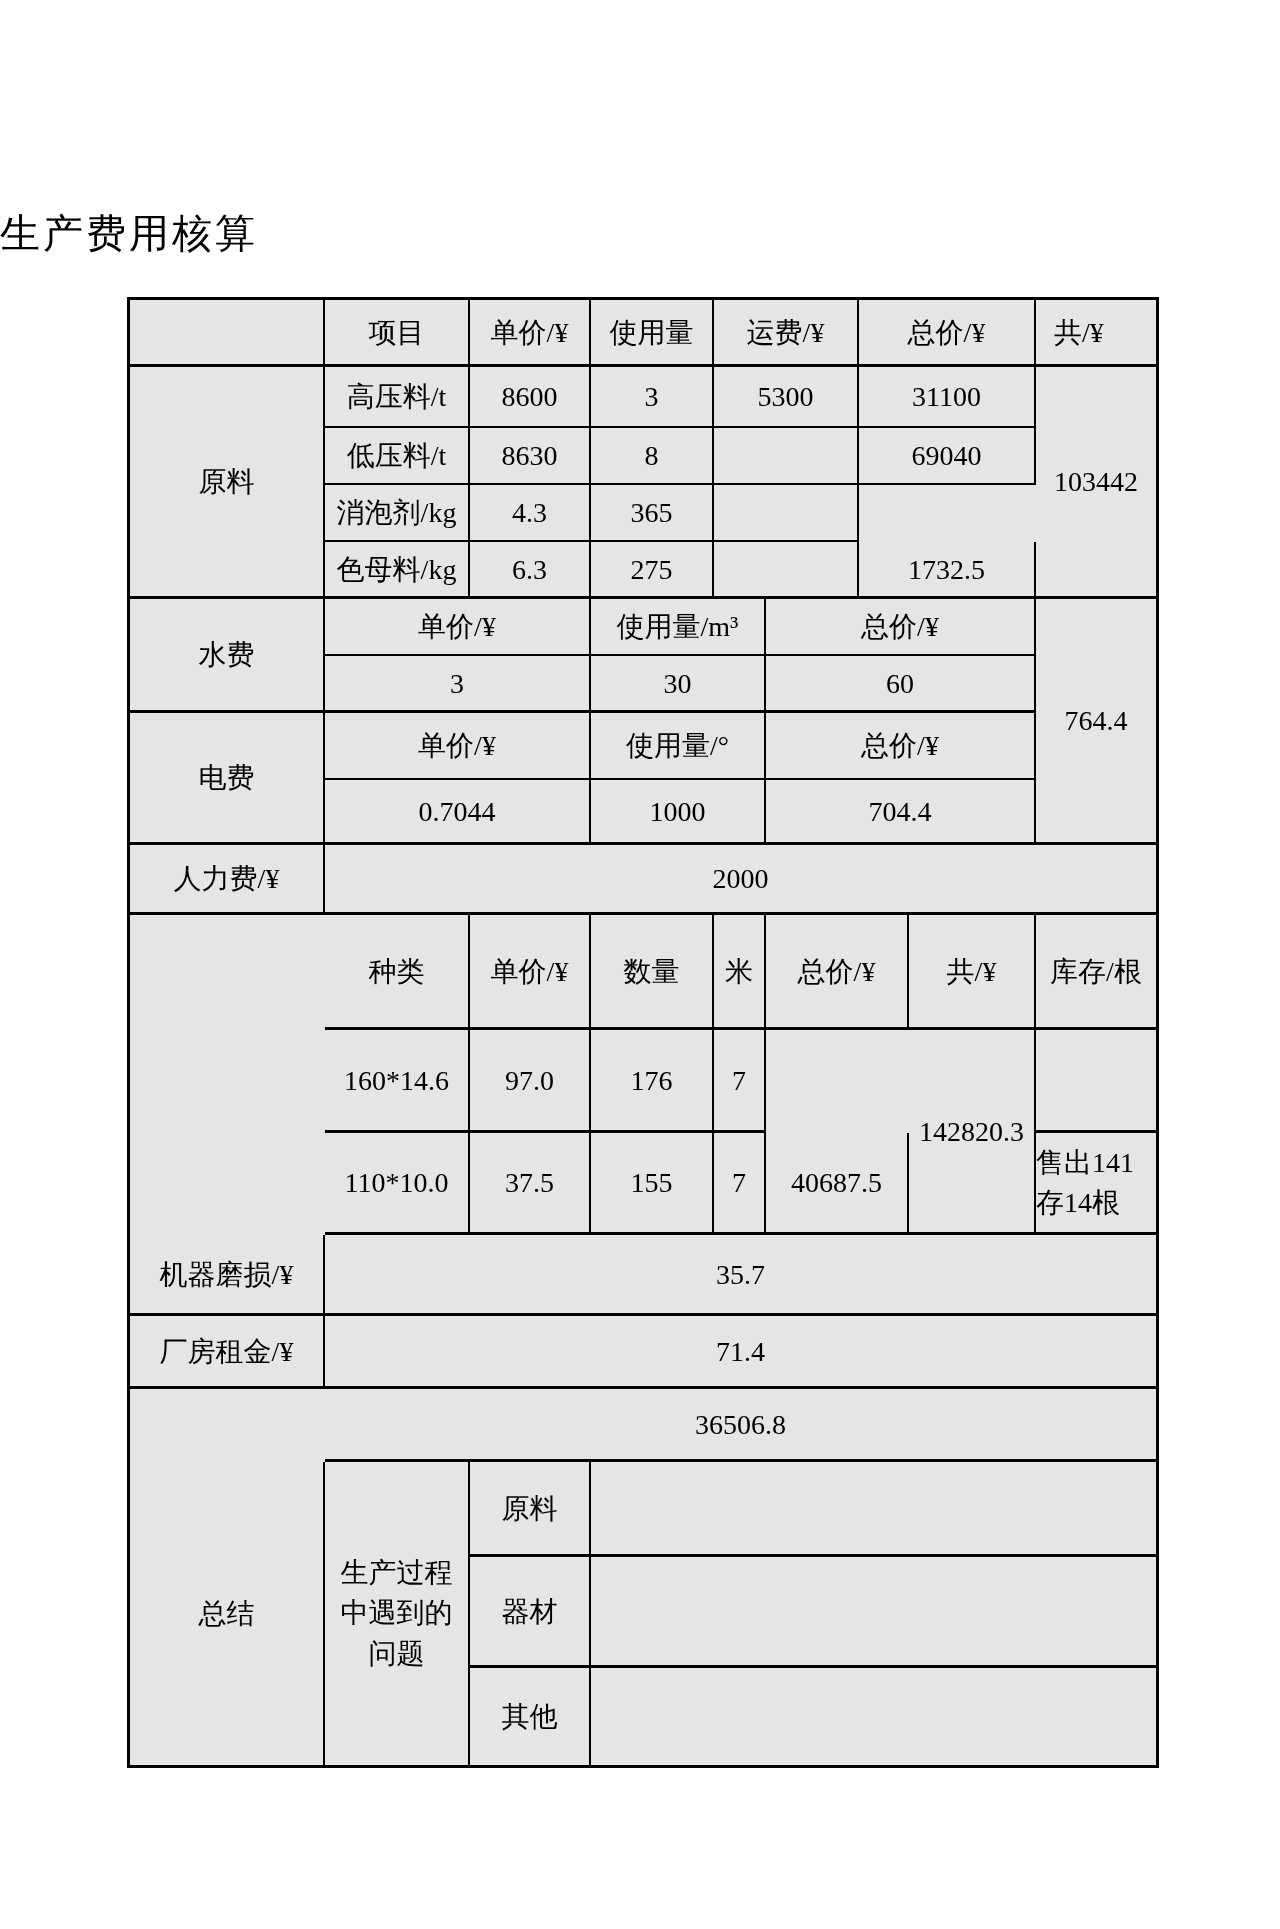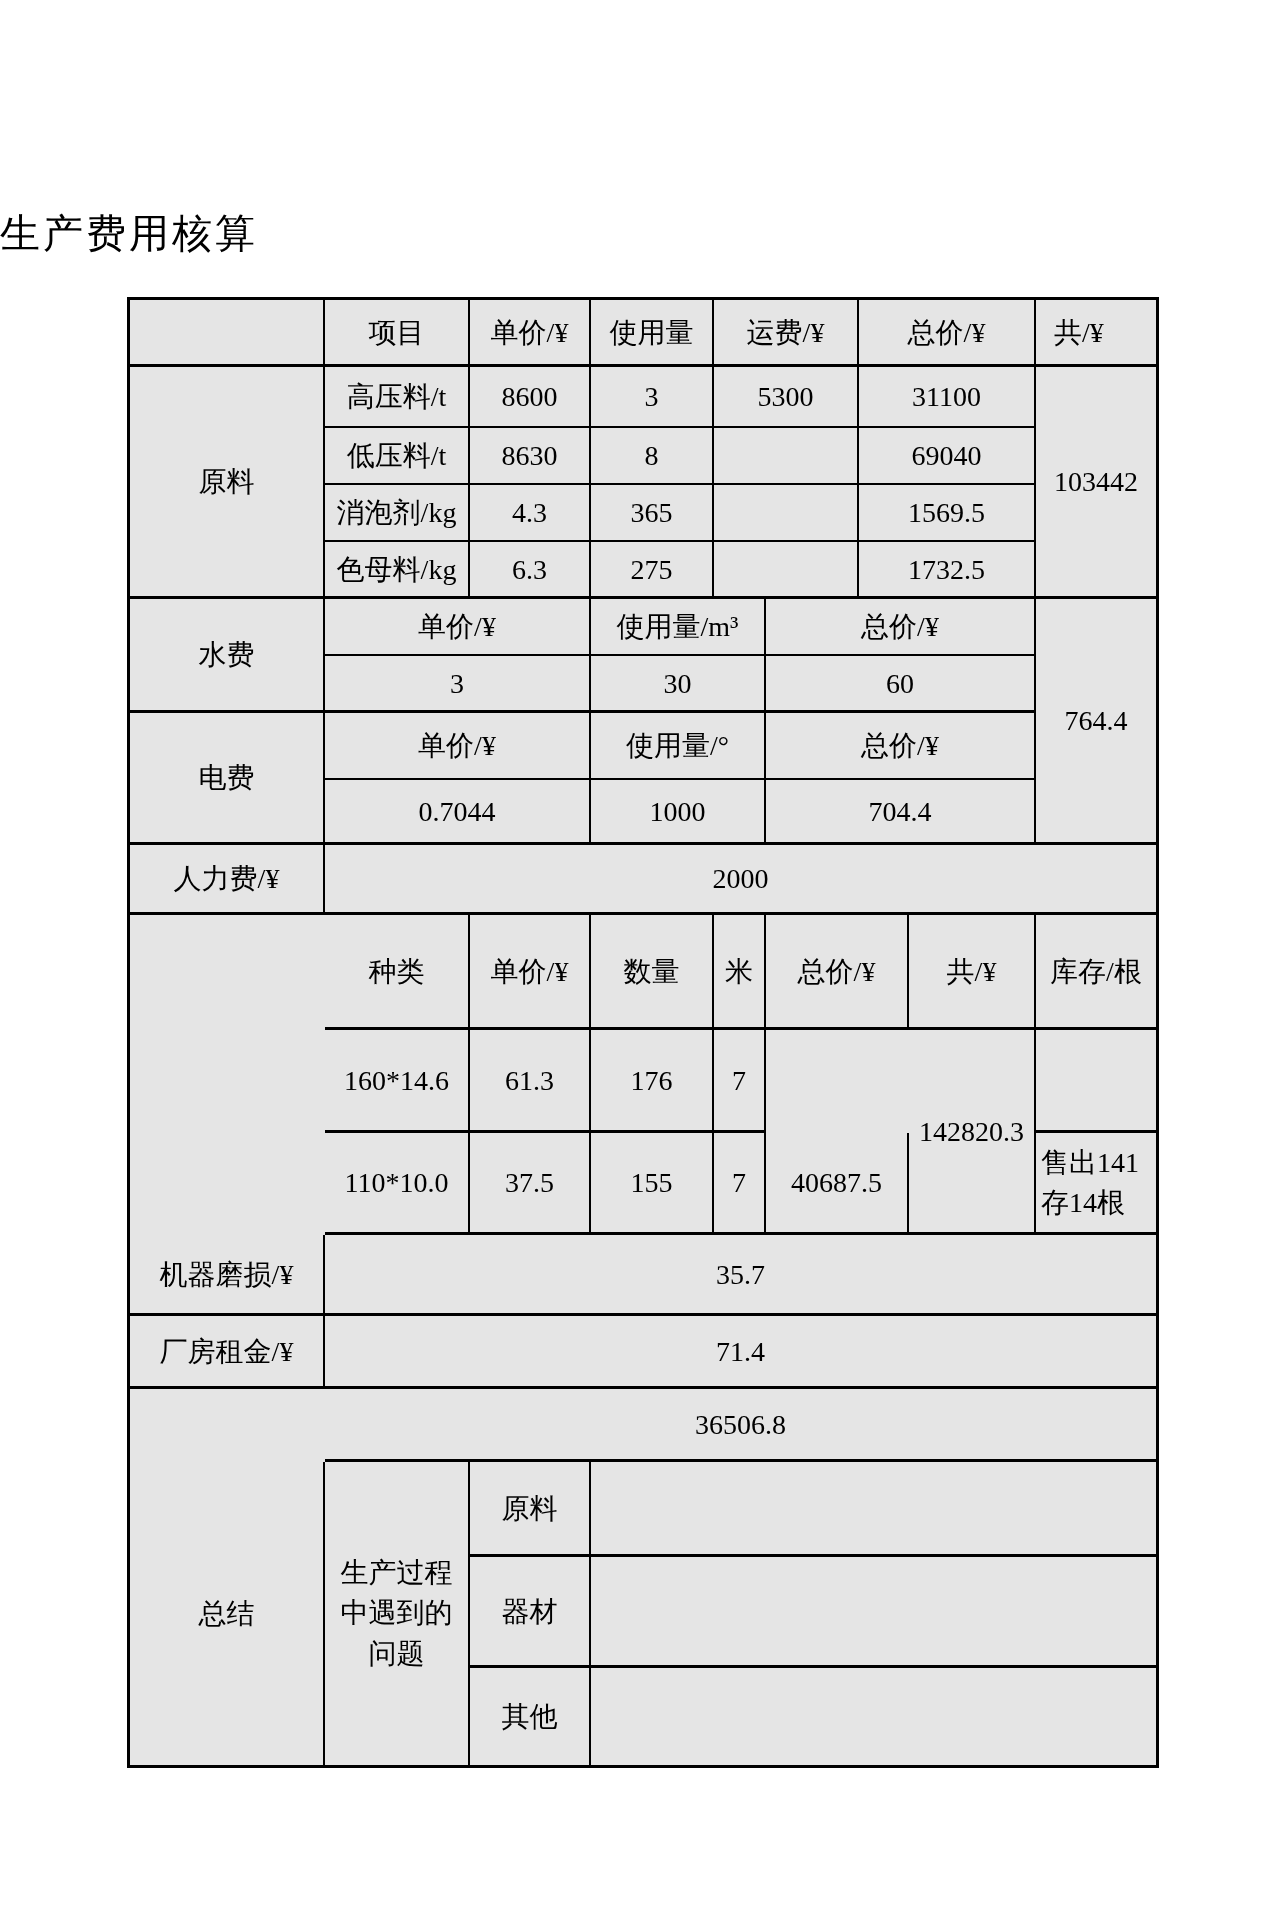--- a/index.html
+++ b/index.html
@@ -13,21 +13,21 @@
          grid-template-rows:67px 61px 57px 57px 57px 57px 57px 67px 65px 70px 115px 103px 102px 81px 73px 73px 95px 111px 97px;
          border:3px solid #000;background:#e5e5e5;box-sizing:content-box;}
   .c{display:flex;align-items:center;justify-content:center;
      border-right:2px solid #000;border-bottom:3px solid #000;
      font-size:28px;line-height:1.25;text-align:center;box-sizing:border-box;
      overflow:hidden;}
   .tb{border-bottom-width:2px;}   
   .lc{border-right:none;}         
   .lr{border-bottom:none;}        
   .al{justify-content:flex-start;padding-left:18px;text-align:left;}
-  .pre{white-space:pre-line;justify-content:flex-start;padding-left:5px;text-align:left;line-height:1.4;}
+  .pre{white-space:pre-line;justify-content:flex-start;text-align:left;line-height:1.4;}
   .wrapbox{display:inline-block;width:114px;line-height:1.45;}
 </style>
 </head>
 <body>
 
 <div class="page">
   <h1 class="title">生产费用核算</h1>
 
   <div class="sheet">
 
@@ -50,21 +50,20 @@
     <div class="c tb" style="grid-area:3/2/4/3">低压料/t</div>
     <div class="c tb" style="grid-area:3/3/4/4">8630</div>
     <div class="c tb" style="grid-area:3/4/4/5">8</div>
     <div class="c tb" style="grid-area:3/5/4/7"></div>
     <div class="c tb" style="grid-area:3/7/4/9">69040</div>
 
     <div class="c tb" style="grid-area:4/2/5/3">消泡剂/kg</div>
     <div class="c tb" style="grid-area:4/3/5/4">4.3</div>
     <div class="c tb" style="grid-area:4/4/5/5">365</div>
     <div class="c tb" style="grid-area:4/5/5/7"></div>
-    <div class="c tb" style="grid-area:4/7/5/9">1569.5</div>
 
     <div class="c" style="grid-area:5/2/6/3">色母料/kg</div>
     <div class="c" style="grid-area:5/3/6/4">6.3</div>
     <div class="c" style="grid-area:5/4/6/5">275</div>
     <div class="c" style="grid-area:5/5/6/7"></div>
     <div class="c" style="grid-area:5/7/6/9">1732.5</div>
 
     <div class="c lc" style="grid-area:2/9/6/10">103442</div>
 
     <div class="c" style="grid-area:6/1/8/2">水费</div>
@@ -89,21 +88,21 @@
 
     <div class="c" style="grid-area:11/2/12/3">种类</div>
     <div class="c" style="grid-area:11/3/12/4">单价/¥</div>
     <div class="c" style="grid-area:11/4/12/5">数量</div>
     <div class="c" style="grid-area:11/5/12/6">米</div>
     <div class="c" style="grid-area:11/6/12/8">总价/¥</div>
     <div class="c" style="grid-area:11/8/12/9">共/¥</div>
     <div class="c lc" style="grid-area:11/9/12/10">库存/根</div>
 
     <div class="c" style="grid-area:12/2/13/3">160*14.6</div>
-    <div class="c" style="grid-area:12/3/13/4">61.3</div>
+    <div class="c" style="grid-area:12/3/13/4">97.0</div>
     <div class="c" style="grid-area:12/4/13/5">176</div>
     <div class="c" style="grid-area:12/5/13/6">7</div>
     <div class="c" style="grid-area:12/8/14/9">142820.3</div>
     <div class="c lc" style="grid-area:12/9/13/10"></div>
 
     <div class="c" style="grid-area:13/2/14/3">110*10.0</div>
     <div class="c" style="grid-area:13/3/14/4">37.5</div>
     <div class="c" style="grid-area:13/4/14/5">155</div>
     <div class="c" style="grid-area:13/5/14/6">7</div>
     <div class="c" style="grid-area:13/6/14/8">40687.5</div>

